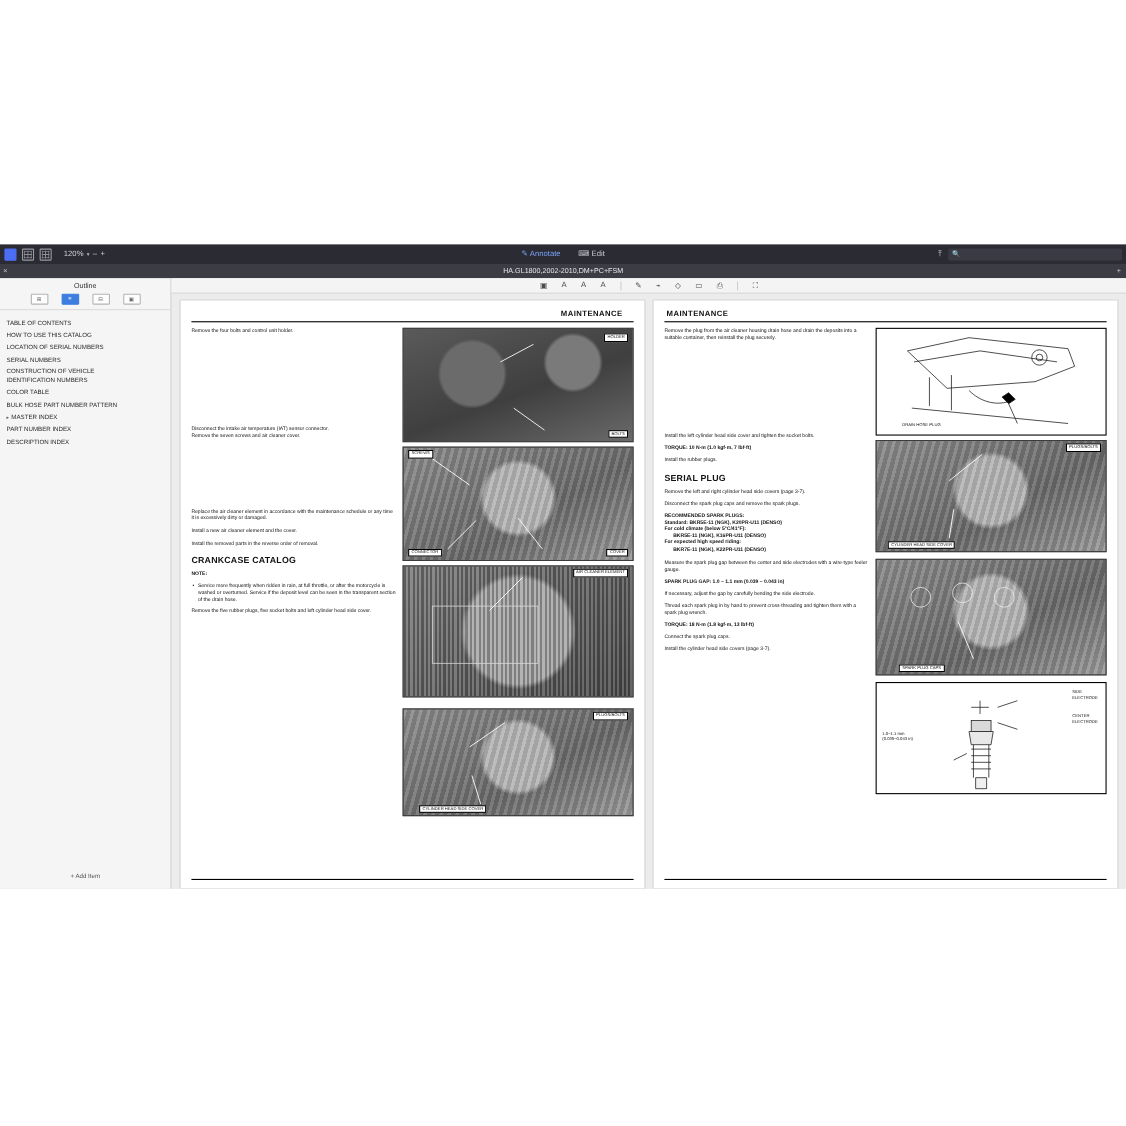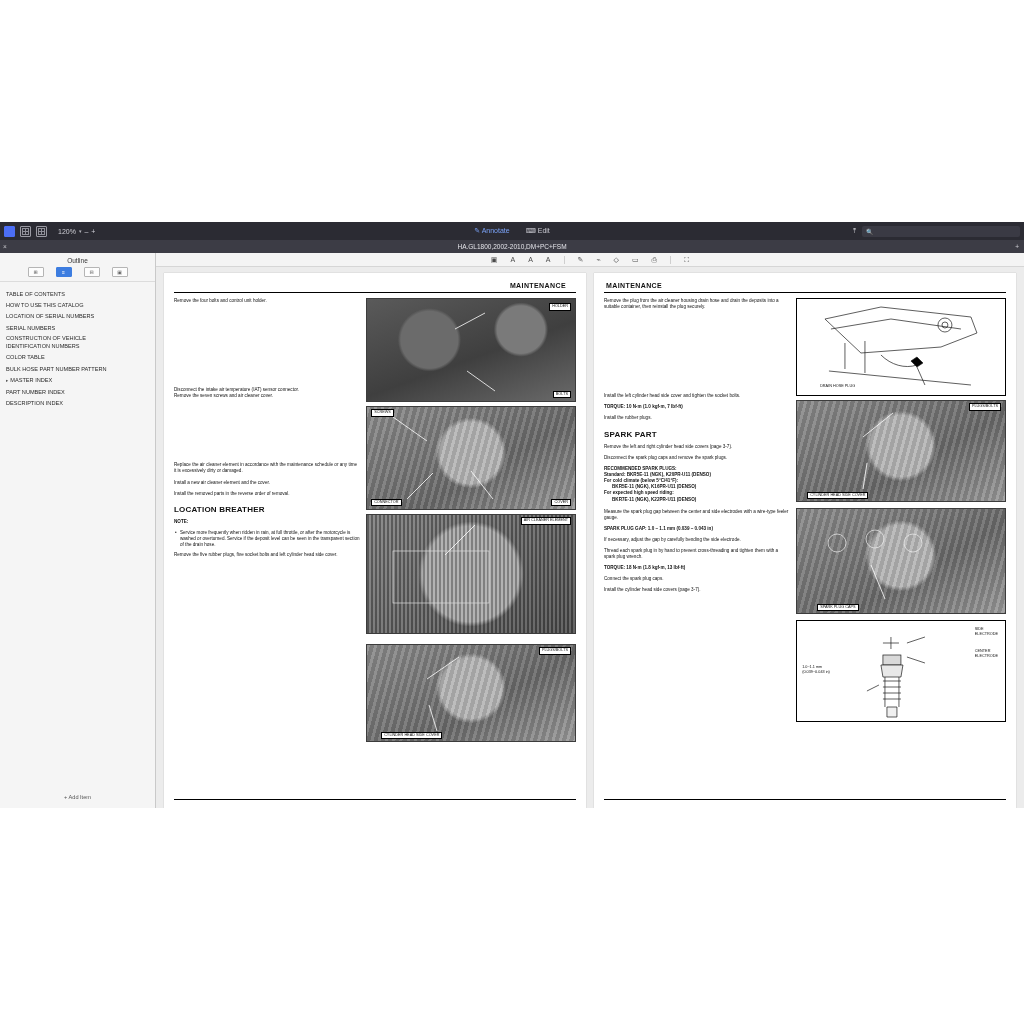--- a/index.html
+++ b/index.html
@@ -362,21 +362,21 @@
             <div class="col-text">
               <div class="txt">Remove the four bolts and control unit holder.</div>
               <div style="height:78px"></div>
               <div class="txt" style="white-space:pre-line">Disconnect the intake air temperature (IAT) sensor connector.
 Remove the seven screws and air cleaner cover.</div>
               <div style="height:58px"></div>
               <div class="txt">Replace the air cleaner element in accordance with the maintenance schedule or any time it is excessively dirty or damaged.</div>
               <div class="txt">Install a new air cleaner element and the cover.</div>
               <div class="txt">Install the removed parts in the reverse order of removal.</div>
 
-              <div class="section-title">LOCATION BREATHER</div>
+              <div class="section-title">CRANKCASE CATALOG</div>
               <div class="txt bold">NOTE:</div>
               <ul class="note-list">
                 <li>Service more frequently when ridden in rain, at full throttle, or after the motorcycle is washed or overturned. Service if the deposit level can be seen in the transparent section of the drain hose.</li>
               </ul>
               <div class="txt" style="margin-top:4px">Remove the five rubber plugs, five socket bolts and left cylinder head side cover.</div>
             </div>
 
             <div class="col-img">
 
               <div class="photo" style="height:102px">
@@ -428,21 +428,21 @@
           <div class="page-head right-head">MAINTENANCE</div>
 
           <div class="two-col">
             <div class="col-text">
               <div class="txt">Remove the plug from the air cleaner housing drain hose and drain the deposits into a suitable container, then reinstall the plug securely.</div>
               <div style="height:78px"></div>
               <div class="txt">Install the left cylinder head side cover and tighten the socket bolts.</div>
               <div class="txt bold">TORQUE: 10 N·m (1.0 kgf·m, 7 lbf·ft)</div>
               <div class="txt">Install the rubber plugs.</div>
 
-              <div class="section-title">SPARK PART</div>
+              <div class="section-title">SERIAL PLUG</div>
               <div class="txt">Remove the left and right cylinder head side covers (page 3-7).</div>
               <div class="txt">Disconnect the spark plug caps and remove the spark plugs.</div>
               <div class="bold">RECOMMENDED SPARK PLUGS:</div>
               <div class="bold">Standard: BKR5E-11 (NGK), K20PR-U11 (DENSO)</div>
               <div class="bold">For cold climate (below 5°C/41°F):</div>
               <div class="bold" style="padding-left:8px">BKR5E-11 (NGK), K16PR-U11 (DENSO)</div>
               <div class="bold">For expected high speed riding:</div>
               <div class="bold" style="padding-left:8px; margin-bottom:6px">BKR7E-11 (NGK), K22PR-U11 (DENSO)</div>
 
               <div class="txt">Measure the spark plug gap between the center and side electrodes with a wire-type feeler gauge.</div>

